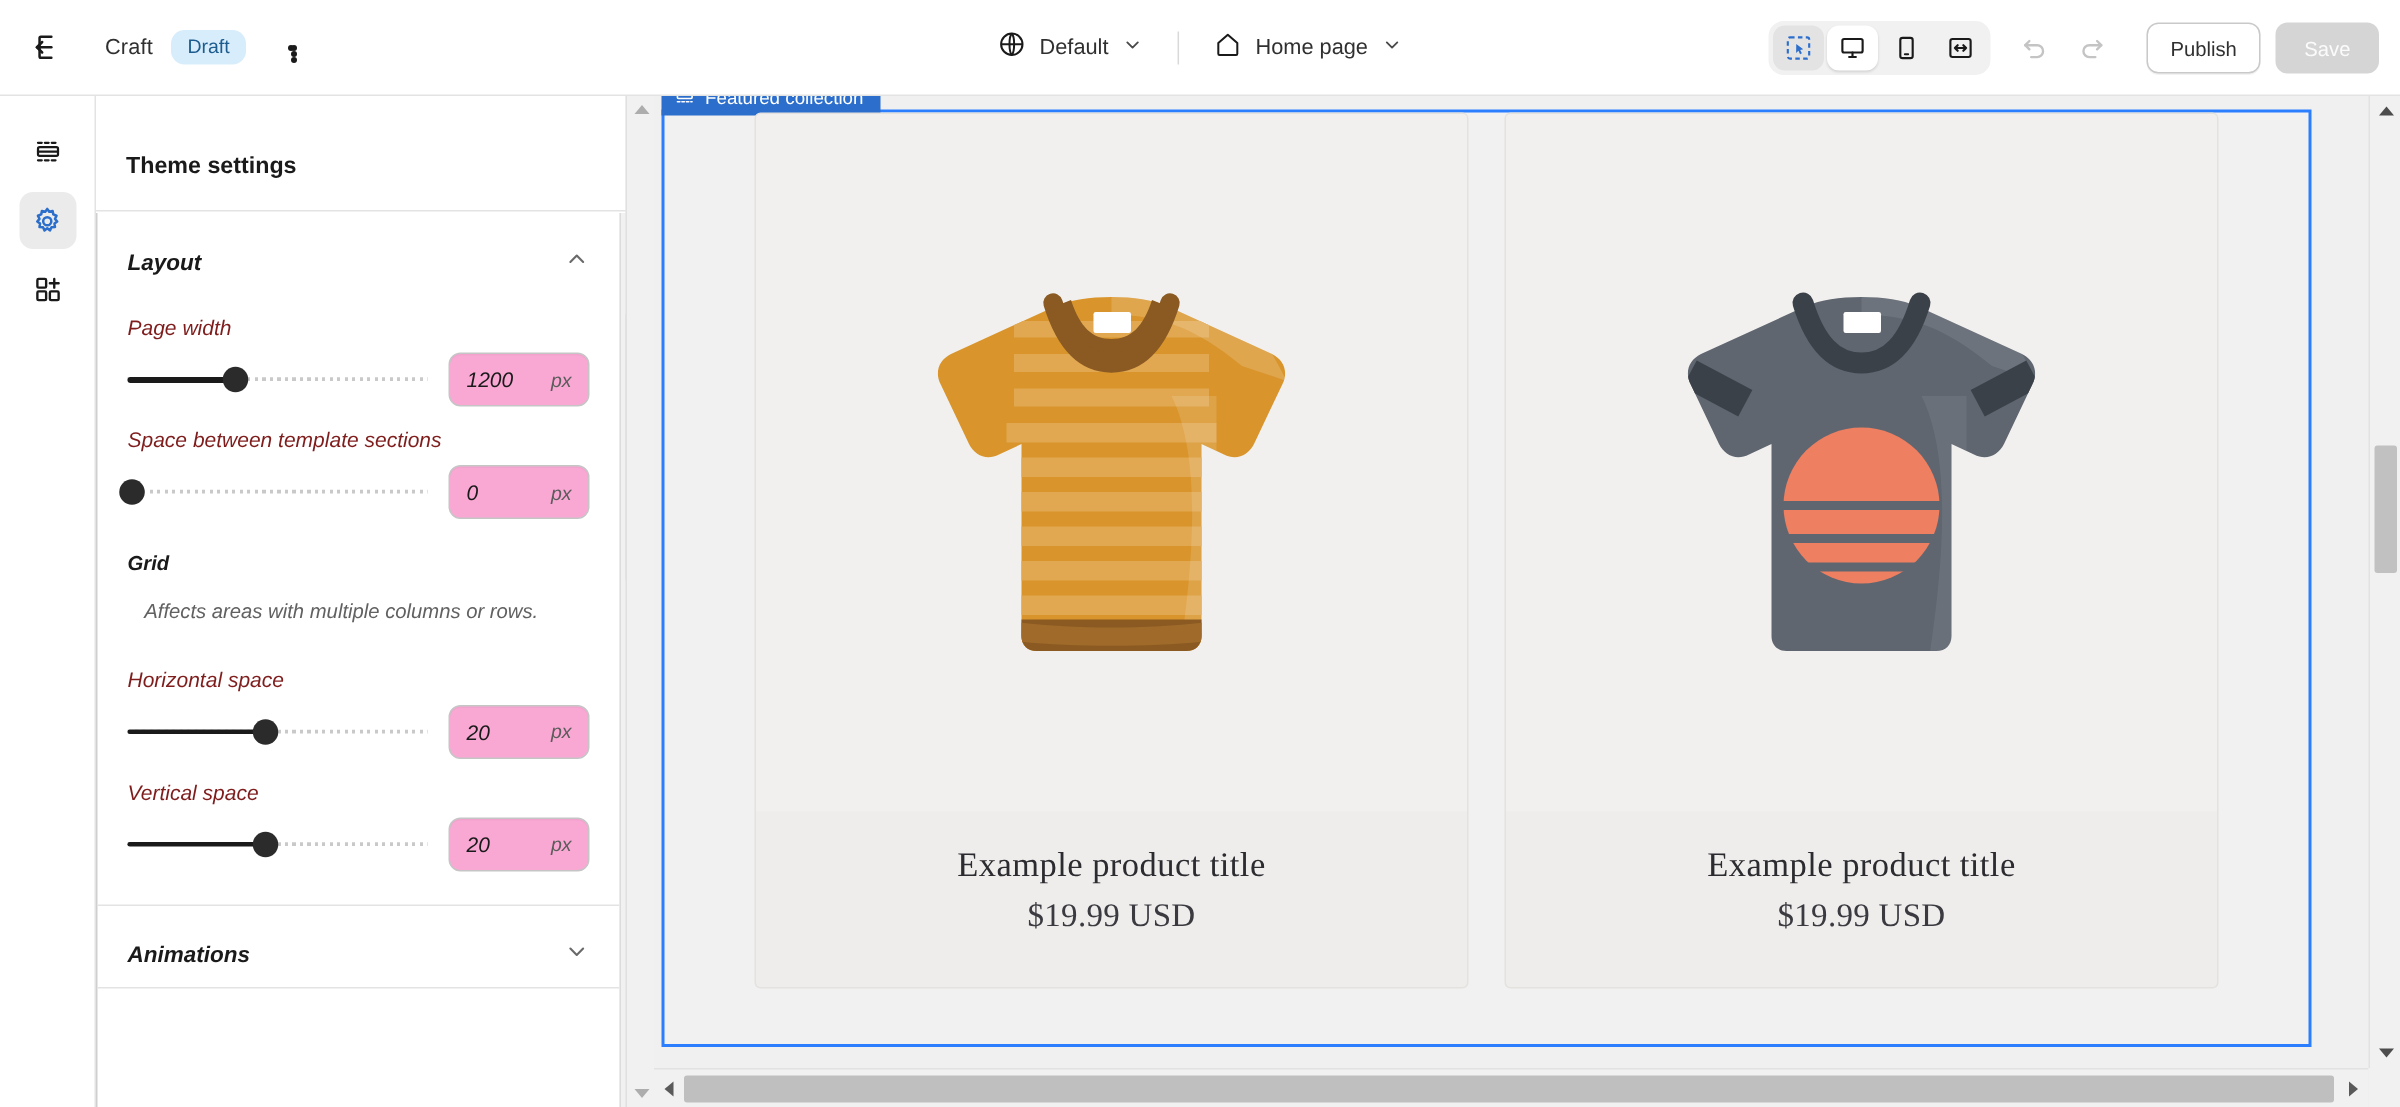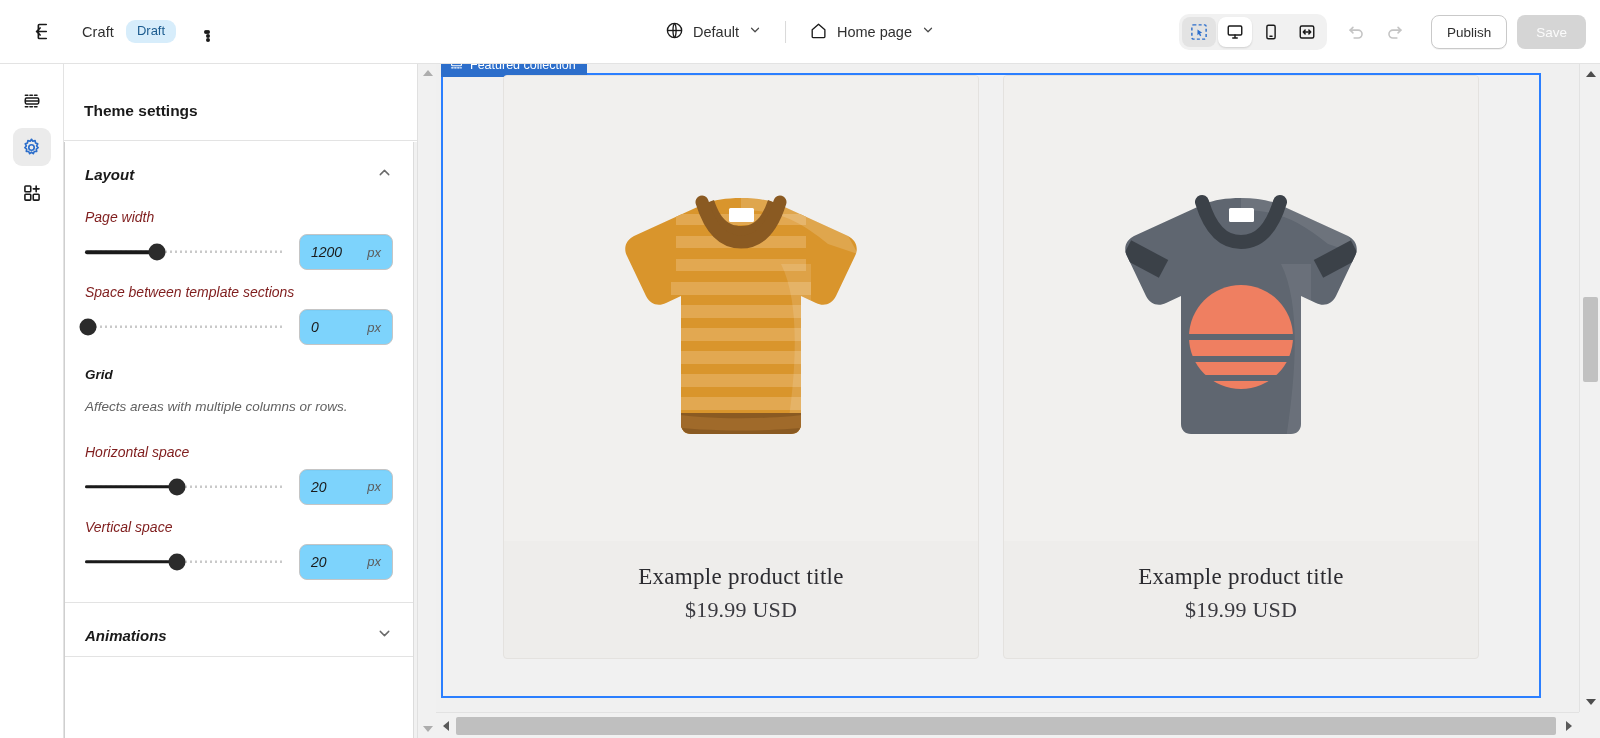--- a/index.html
+++ b/index.html
@@ -12,21 +12,21 @@
   }
 
   
   .topbar {
     position: absolute; top: 0; left: 0;
     width: 1600px; height: 64px;
     background: #ffffff;
     border-bottom: 1px solid #e3e3e3;
     display: flex; align-items: center;
   }
-  .tb-left { display: flex; align-items: center; padding-left: 26px; gap: 2px; }
+  .tb-left { display: flex; align-items: center; padding-left: 14px; gap: 2px; }
   .icon-btn {
     width: 36px; height: 36px; border-radius: 8px;
     display: flex; align-items: center; justify-content: center;
     background: transparent; border: none; cursor: pointer;
   }
   .theme-name {
     font-size: 14.5px; color: #303030; padding: 0 10px 0 18px;
     letter-spacing: .1px;
   }
   .badge-draft {
@@ -124,21 +124,21 @@
     display: flex; align-items: center; justify-content: space-between;
     padding: 22px 0 10px; cursor: pointer;
   }
   .sec-head h2 { font-size: 15px; color: #1a1a1a; font-weight: 700; }
   .sec-body { padding-bottom: 22px; }
 
   .field-label {
     font-size: 14px; color: #7f1d1d; margin: 14px 0 9px;
   }
   .sub-head { font-size: 13.5px; color: #1a1a1a; font-weight: 700; margin-top: 22px; }
-  .help-text { font-size: 13.5px; color: #616161; line-height: 1.55; margin-top: 15px; max-width: 285px;}
+  .help-text { font-size: 13.5px; color: #616161; line-height: 1.55; margin-top: 15px; max-width: 285px; text-align: center;}
 
   .ctrl-row { display: flex; align-items: center; gap: 14px; }
   .slider { position: relative; flex: 1; height: 22px; display: flex; align-items: center; }
   .track-dots {
     position: absolute; left: 0; right: 0; top: 50%; height: 3px;
     transform: translateY(-50%);
     background-image: repeating-linear-gradient(to right, #c9c9c9 0 2px, transparent 2px 5px);
     background-position: left center;
     background-size: 100% 2.5px;
     background-repeat: repeat-x;
@@ -148,21 +148,21 @@
     transform: translateY(-50%); background: #1a1a1a; border-radius: 2px;
   }
   .thumb {
     position: absolute; top: 50%; transform: translate(-50%, -50%);
     width: 17px; height: 17px; border-radius: 50%; background: #2b2b2b;
     cursor: pointer;
   }
   .num-box {
     display: flex; align-items: center; justify-content: space-between;
     width: 94px; height: 36px; border: 1px solid #c5c5c5;
-    border-radius: 8px; padding: 0 11px; background: #7dd3fc;
+    border-radius: 8px; padding: 0 11px; background: #f9a8d4;
     box-shadow: inset 0 1px 0 rgba(0,0,0,.03);
   }
   .num-box .v { font-size: 14px; color: #1a1a1a; }
   .num-box .u { font-size: 13px; color: #5c5c5c; }
 
   
   .pscroll {
     position: absolute; top: 61px; left: 349px; width: 23px; height: 613px;
     background: #f1f1f1; border-left: 1px solid #dcdcdc;
   }

